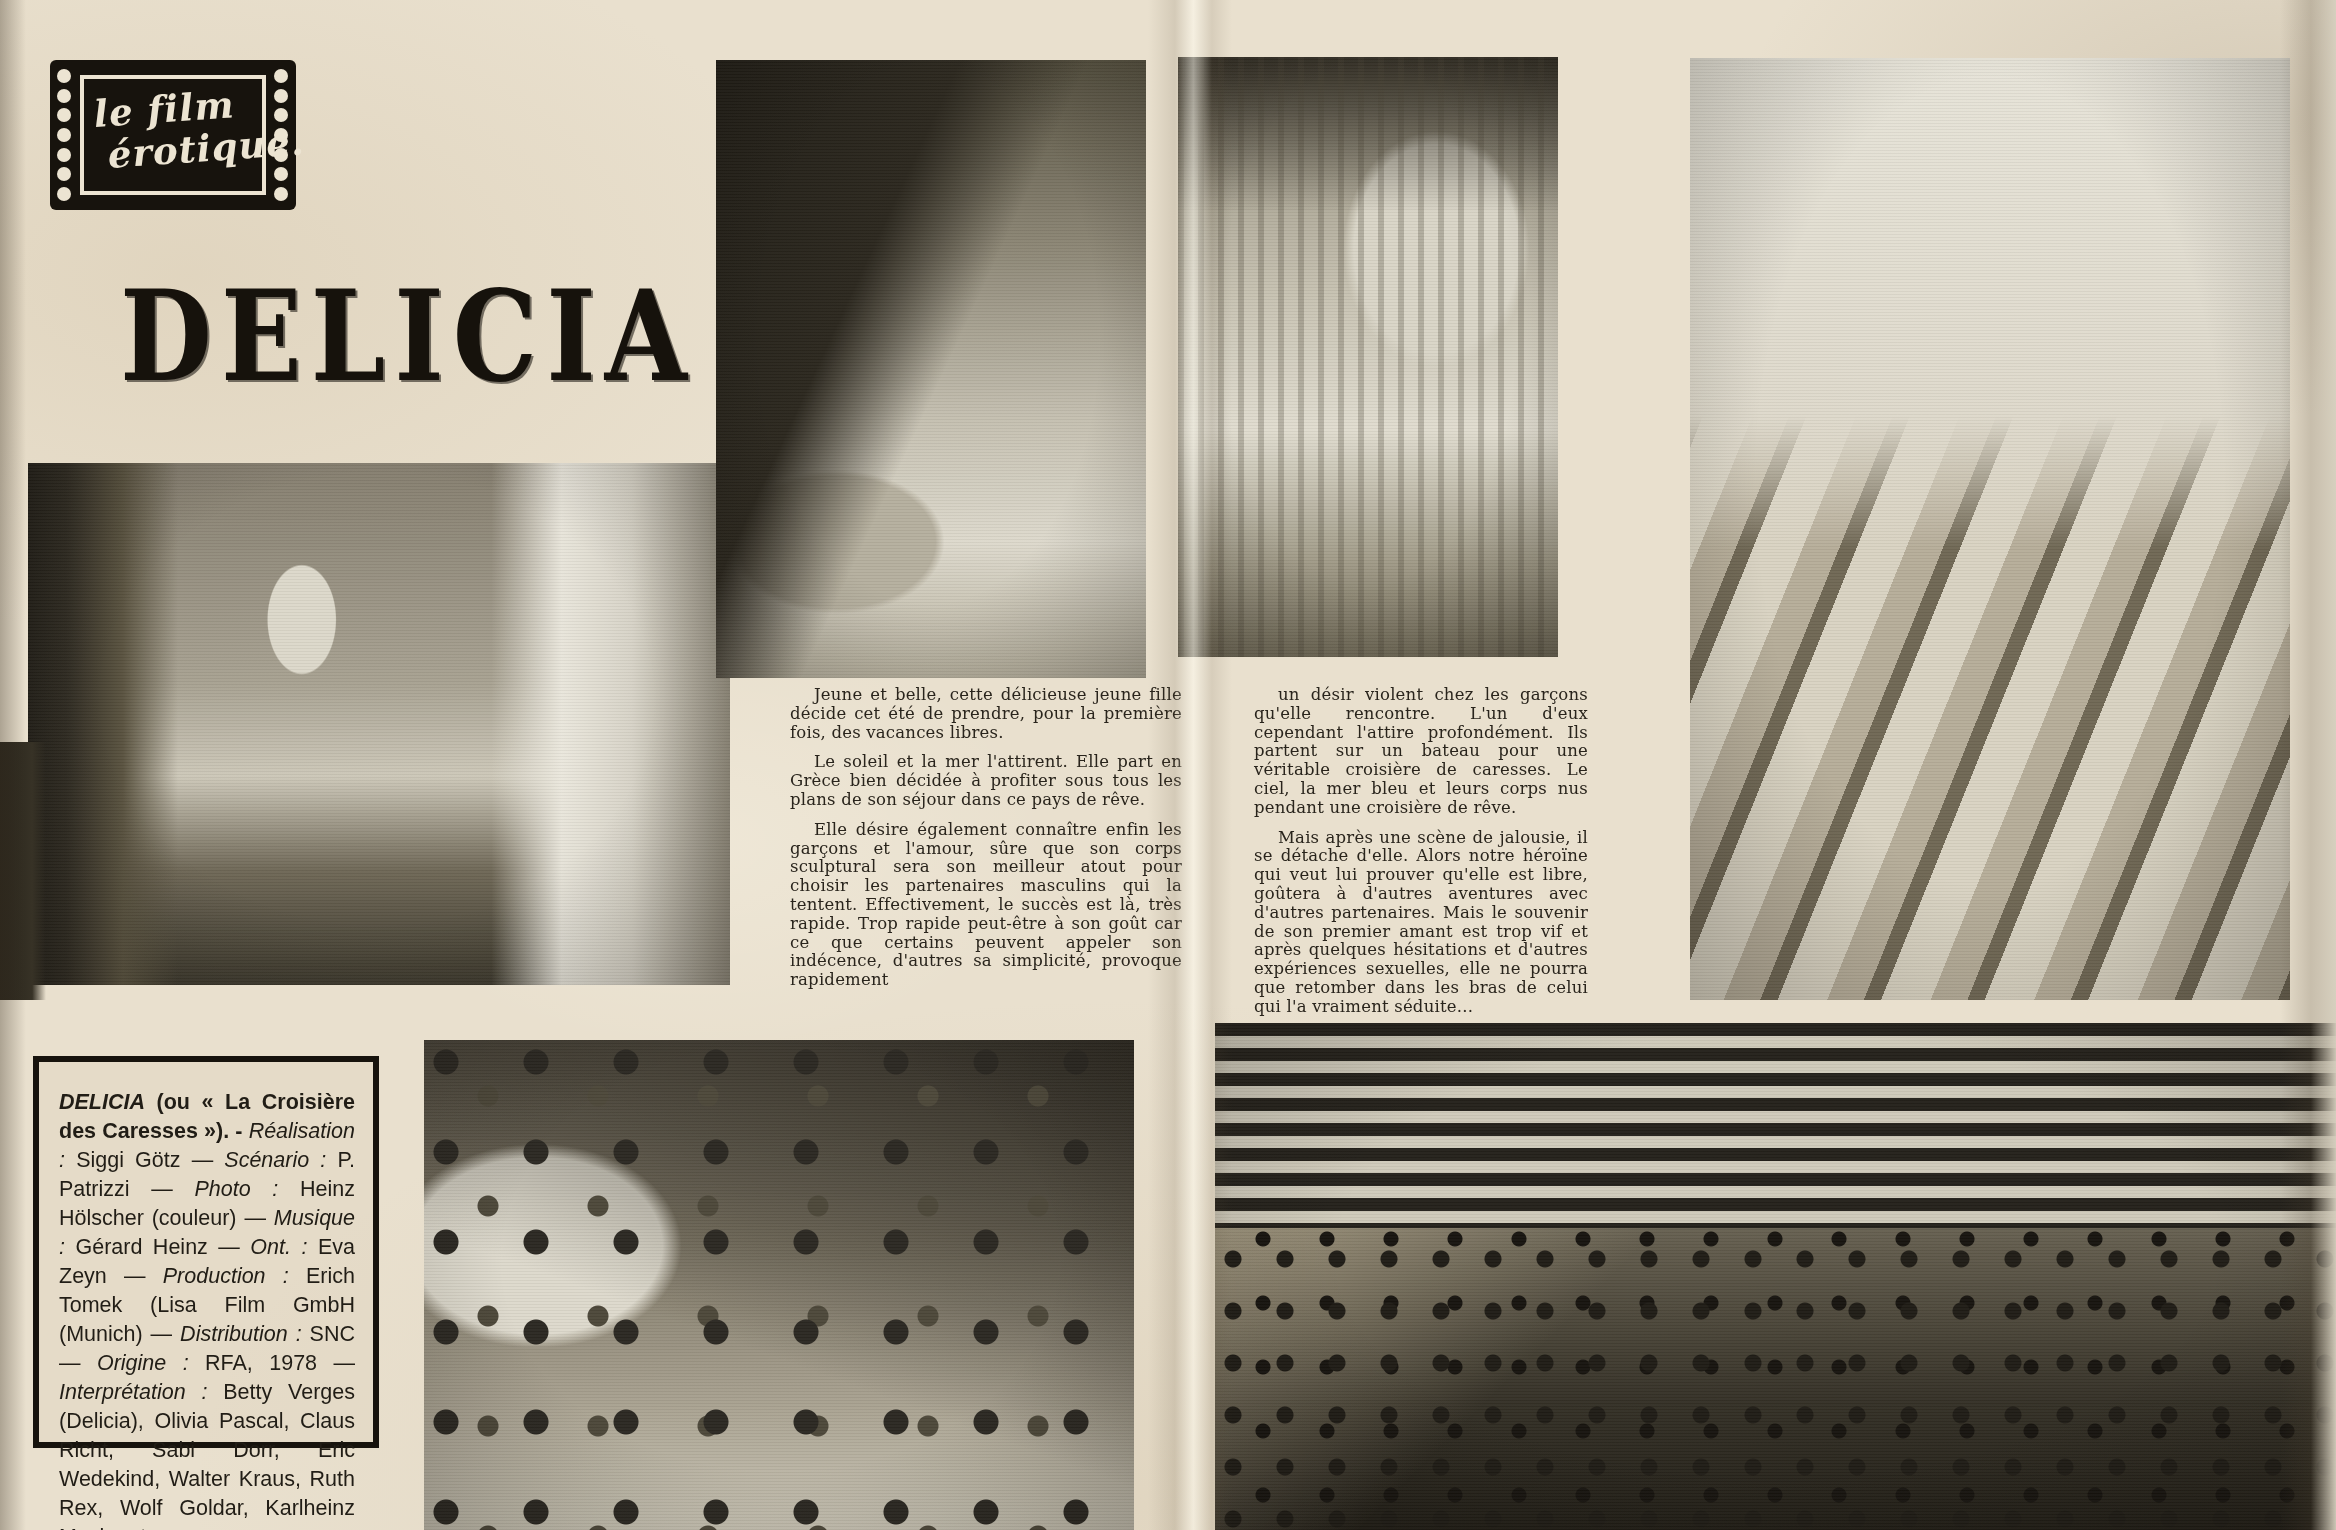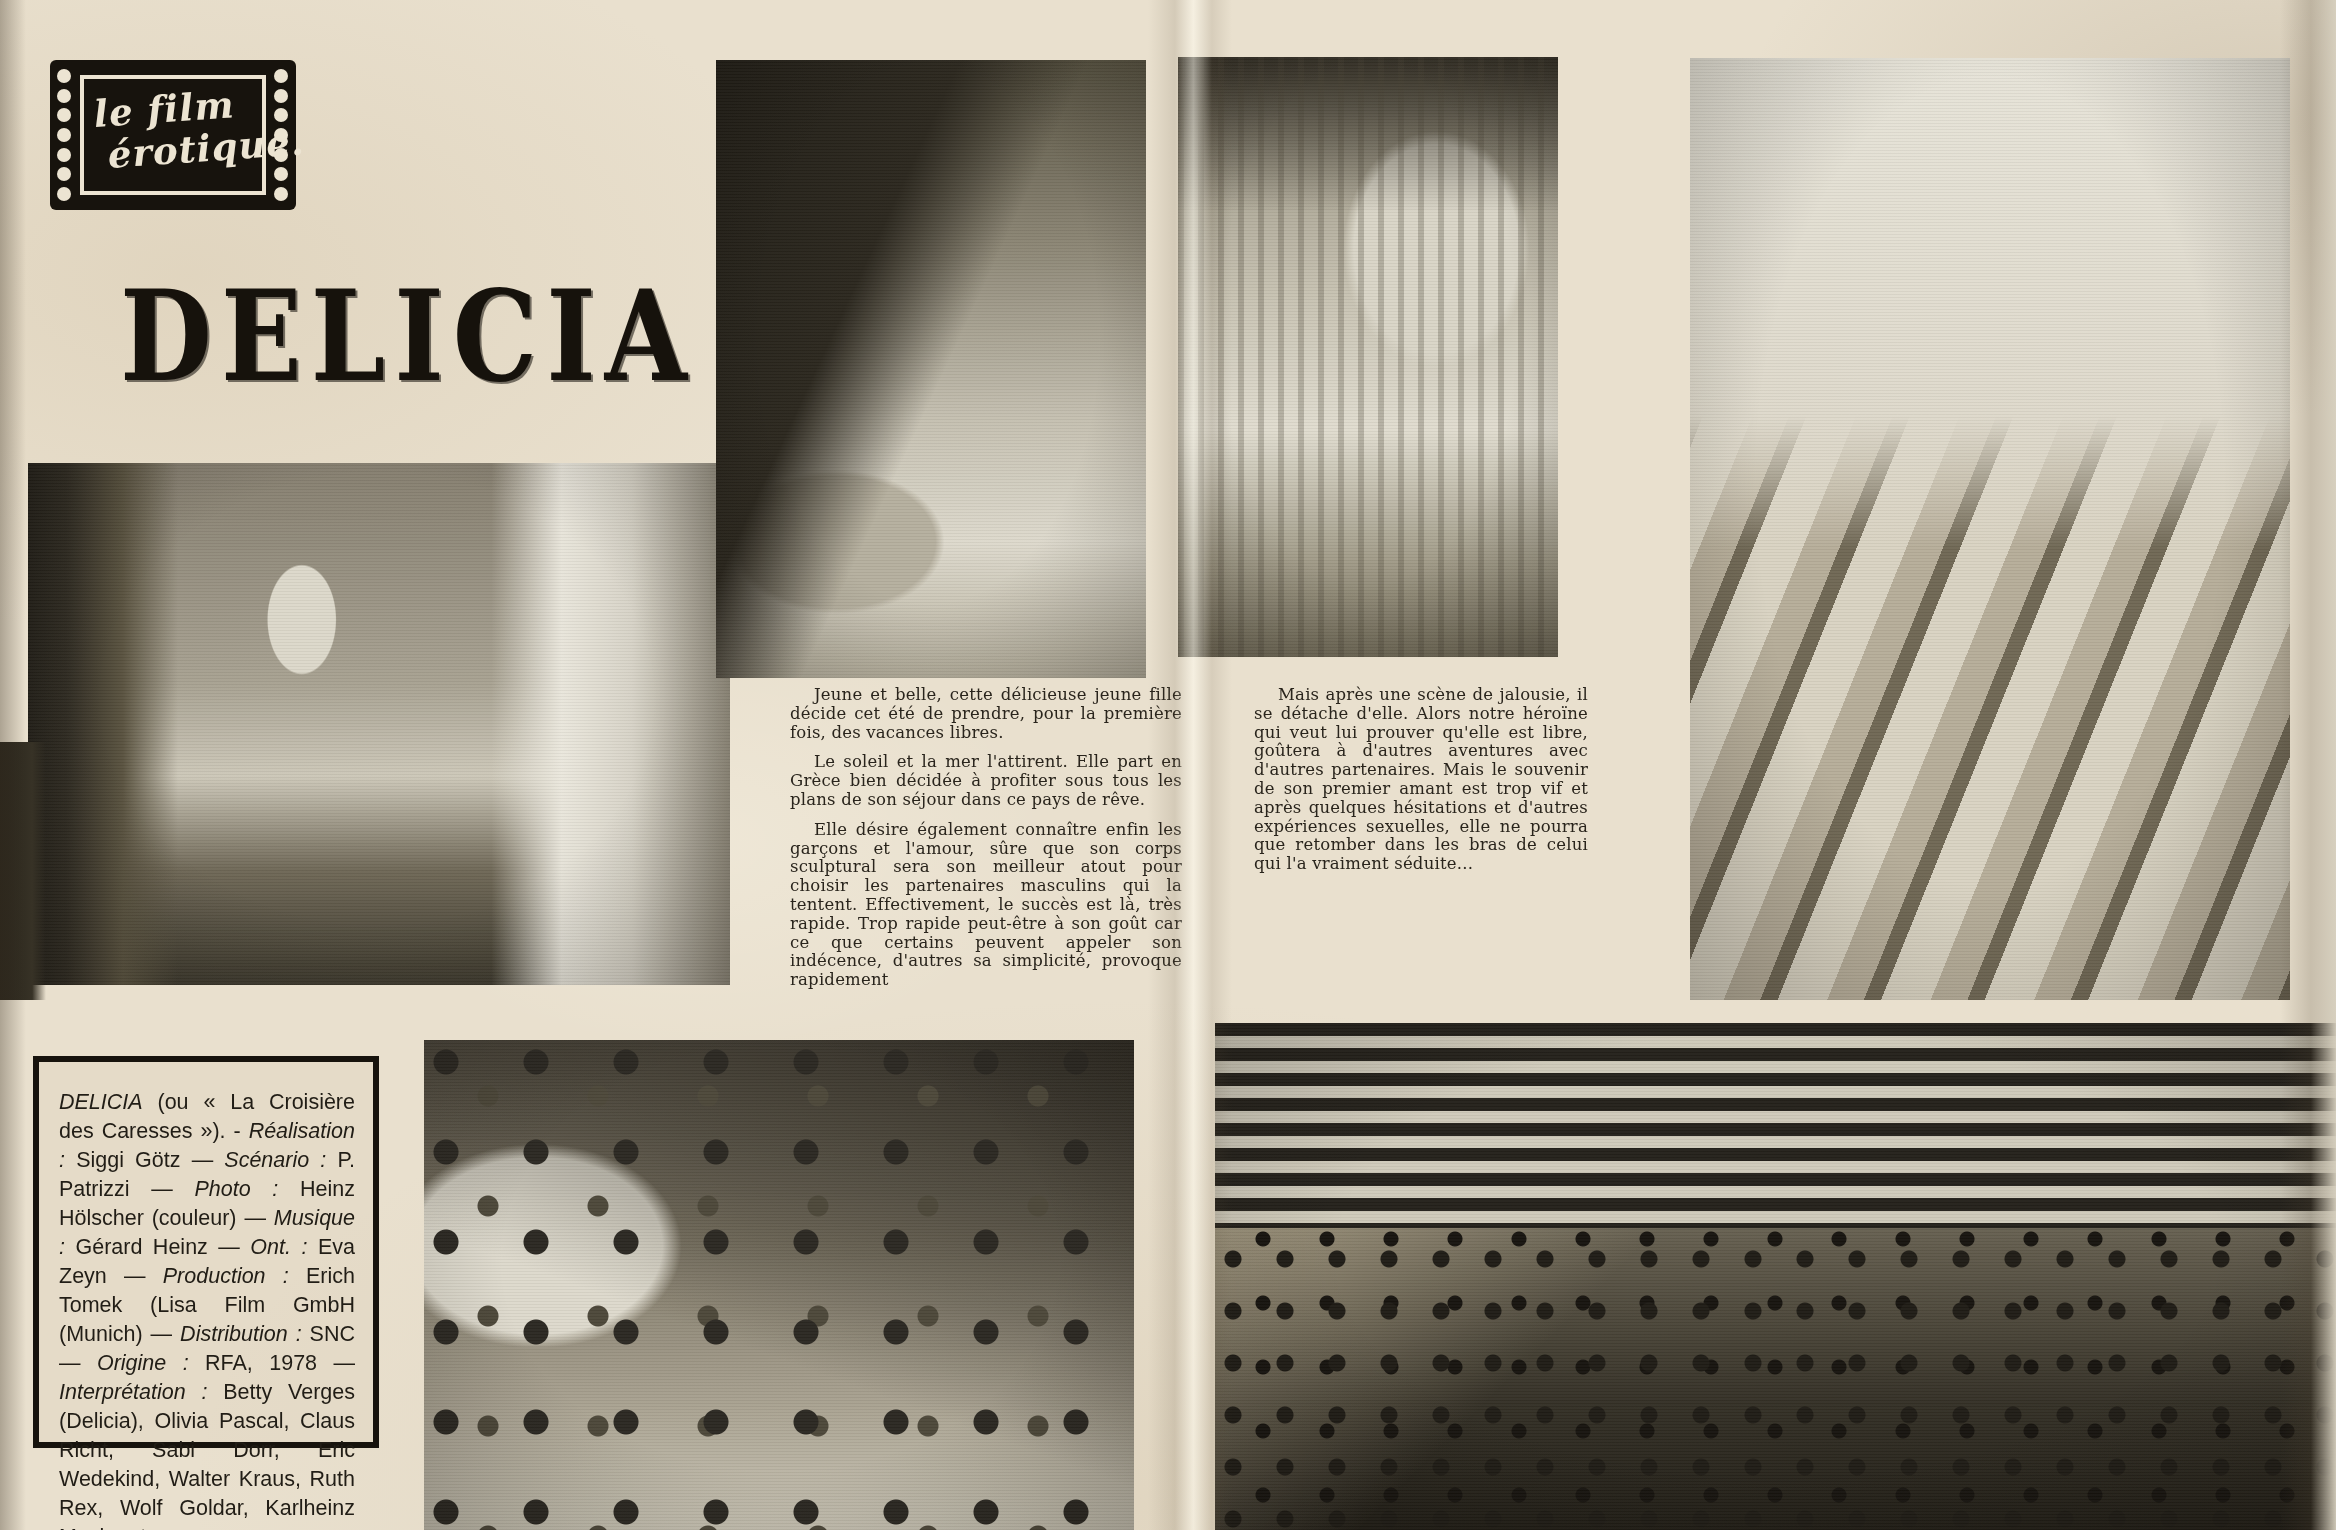--- a/index.html
+++ b/index.html
@@ -138,21 +138,21 @@
   
   .credits-box {
     position:absolute; left:33px; top:1056px; width:346px; height:392px;
     border:6px solid #17130d; box-sizing:border-box;
     padding:26px 18px 0 20px;
     background:rgba(224,213,192,.45);
     font-family:"Liberation Sans", sans-serif;
     font-size:21.5px; line-height:29px; color:#211d16;
     text-align:justify;
   }
-  .credits-box b { font-weight:normal; }
+  .credits-box b { font-weight:bold; }
 </style>
 </head>
 <body>
 
 <div class="paper-tone"></div>
 
 <div class="photo" id="photo-bedroom"></div>
 <div class="photo" id="photo-terrace"></div>
 <div class="photo" id="photo-armchair"></div>
 <div class="photo" id="photo-rocks"></div>
@@ -186,20 +186,21 @@
 </div>
 
 <div class="main-title">DELICIA</div>
 
 <div class="col" id="col1">
     <p class="para">Jeune et belle, cette délicieuse jeune fille décide cet été de prendre, pour la première fois, des vacances libres.</p>
     <p class="para">Le soleil et la mer l'attirent. Elle part en Grèce bien décidée à profiter sous tous les plans de son séjour dans ce pays de rêve.</p>
     <p class="para">Elle désire également connaître enfin les garçons et l'amour, sûre que son corps sculptural sera son meilleur atout pour choisir les partenaires masculins qui la tentent. Effectivement, le succès est là, très rapide. Trop rapide peut-être à son goût car ce que certains peuvent appeler son indécence, d'autres sa simplicité, provoque rapidement</p>
   </div>
 <div class="col" id="col2">
+    <p class="para">un désir violent chez les garçons qu'elle rencontre. L'un d'eux cependant l'attire profondément. Ils partent sur un bateau pour une véritable croisière de caresses. Le ciel, la mer bleu et leurs corps nus pendant une croisière de rêve.</p>
     <p class="para">Mais après une scène de jalousie, il se détache d'elle. Alors notre héroïne qui veut lui prouver qu'elle est libre, goûtera à d'autres aventures avec d'autres partenaires. Mais le souvenir de son premier amant est trop vif et après quelques hésitations et d'autres expériences sexuelles, elle ne pourra que retomber dans les bras de celui qui l'a vraiment séduite...</p>
   </div>
 
 <div class="credits-box">
   <span><b><i>DELICIA</i> (ou « La Croisière des Caresses »). -</b><i> Réalisation : </i>Siggi Götz — <i> Scénario : </i>P. Patrizzi — <i> Photo : </i>Heinz Hölscher (couleur) — <i> Musique : </i>Gérard Heinz — <i> Ont. : </i>Eva Zeyn — <i> Production : </i>Erich Tomek (Lisa Film GmbH (Munich) — <i> Distribution : </i>SNC — <i> Origine : </i>RFA, 1978 — <i> Interprétation : </i>Betty Verges (Delicia), Olivia Pascal, Claus Richt, Sabi Dorr, Eric Wedekind, Walter Kraus, Ruth Rex, Wolf Goldar, Karlheinz Maslo, etc...</span>
 </div>
 
 <div class="fold-crease"></div>
 <div class="page-edge-right"></div>
 <div class="page-edge-left"></div>

